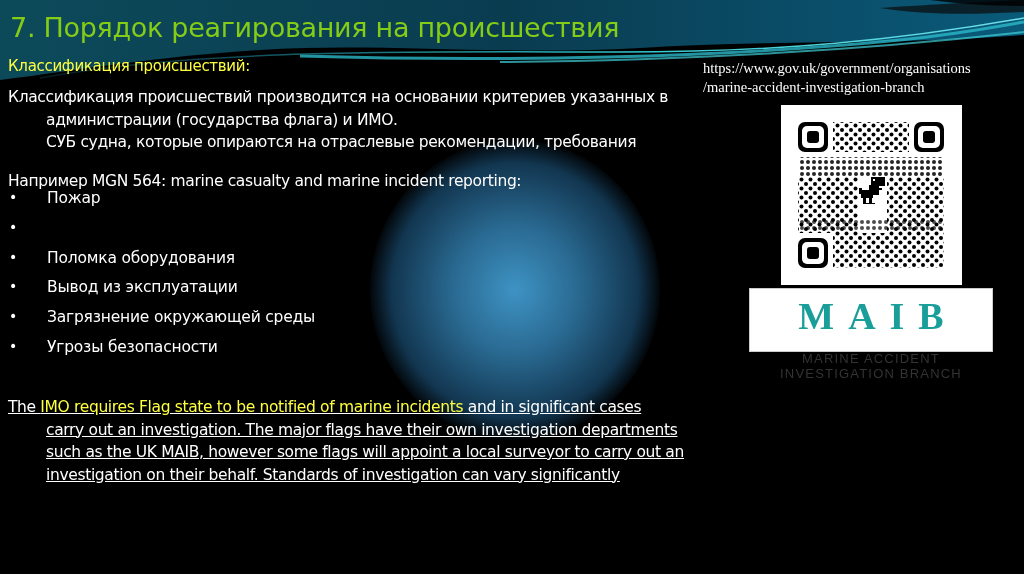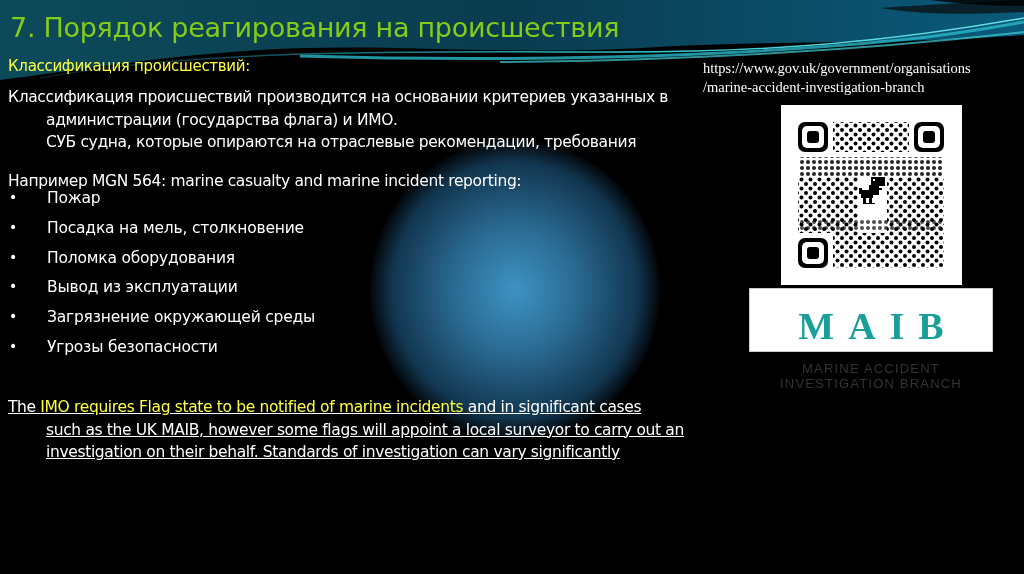--- a/index.html
+++ b/index.html
@@ -41,21 +41,21 @@
   }
   .qr-box {
     position: absolute; left: 781px; top: 105px; width: 181px; height: 180px; background: #fff;
   }
   .maib-box {
     position: absolute; left: 749px; top: 288px; width: 244px; height: 64px; background: #fff;
     border: 1px solid #ccc; box-sizing: border-box; text-align: center;
   }
   .maib-logo {
     font-family: "Liberation Serif", "DejaVu Serif", serif; font-size: 38px; line-height: 38px;
-    color: #1a9e9a; letter-spacing: 14px; margin-top: 18px; padding-left: 14px; font-weight: bold;
+    color: #1a9e9a; letter-spacing: 14px; margin-top: 8px; padding-left: 14px; font-weight: bold;
   }
   .maib-sub {
     font-family: Liberation Sans, sans-serif; font-size: 13px; color: #333;
     letter-spacing: 1.2px; margin-top: 16px;
   }
 </style>
 </head>
 <body>
 
 <svg class="header-bg" viewBox="0 0 1024 90" preserveAspectRatio="none">
@@ -93,21 +93,20 @@
 
 <div class="example">Например MGN 564: marine casualty and marine incident reporting:</div>
 
 <ul class="bullets">
   <li>
       <span class="dot">•</span>
       <span>Пожар</span>
     </li>
   <li>
       <span class="dot">•</span>
-      <span>Посадка на мель, столкновение</span>
     </li>
   <li>
       <span class="dot">•</span>
       <span>Поломка оборудования</span>
     </li>
   <li>
       <span class="dot">•</span>
       <span>Вывод из эксплуатации</span>
     </li>
   <li>
@@ -115,20 +114,21 @@
       <span>Загрязнение окружающей среды</span>
     </li>
   <li>
       <span class="dot">•</span>
       <span>Угрозы безопасности</span>
     </li>
 </ul>
 
 <div class="para p2">
   <span style="display:block"><span>The </span><span class="hl">IMO requires Flag state to be notified of marine incidents</span><span> and in significant cases</span></span>
+  <span class="indent">carry out an investigation. The major flags have their own investigation departments</span>
   <span class="indent">such as the UK MAIB, however some flags will appoint a local surveyor to carry out an</span>
   <span class="indent">investigation on their behalf. Standards of investigation can vary significantly</span>
 </div>
 
 <div class="url">
   <div>https://www.gov.uk/government/organisations</div>
   <div>/marine-accident-investigation-branch</div>
 </div>
 
 <div class="qr-box">

